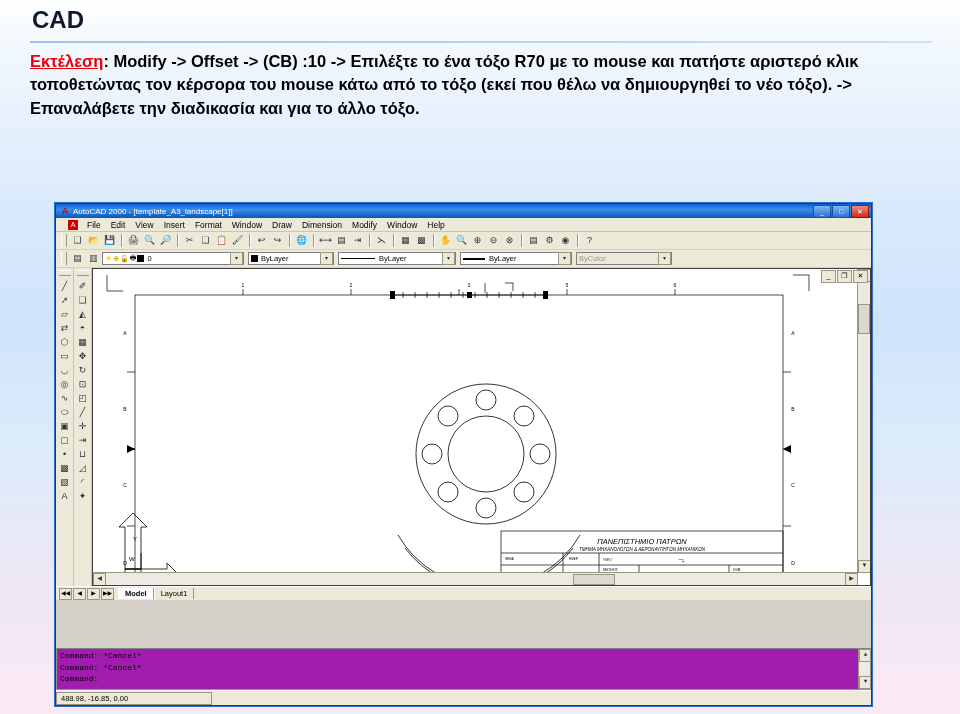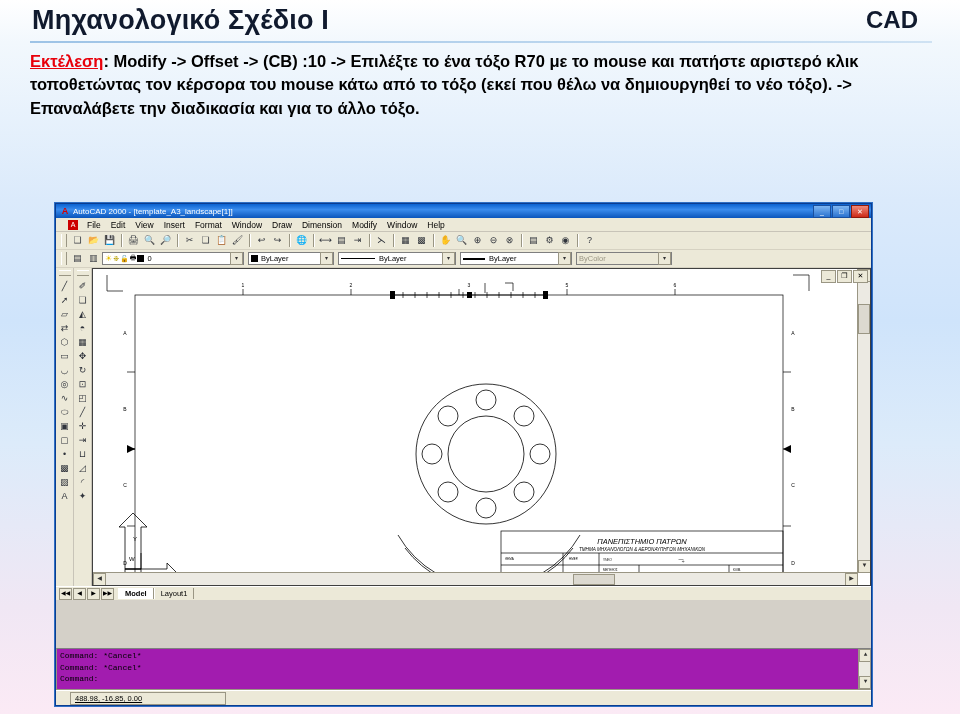--- a/index.html
+++ b/index.html
@@ -145,34 +145,33 @@
   .cmdwin{
     flex:0 0 38px;background:#a21caf;border:1px solid #9a9684;border-top:1px solid #808080;
     font-family:"Liberation Mono",monospace;font-size:8px;color:#000;
     padding:1px 3px;line-height:1.45;position:relative;overflow:hidden;margin-top:48px;
   }
   .cmdwin .cline{white-space:pre;}
   .cmdwin .csb{position:absolute;right:0;top:0;bottom:0;width:11px;background:#eceae3;border-left:1px solid #9a9684;}
   
   .statusbar{
     flex:0 0 14px;background:#ece9d8;display:flex;align-items:center;
-    border-top:1px solid #fff;font-size:7.5px;color:#000;padding:0 14px;text-decoration:underline;
+    border-top:1px solid #fff;font-size:7.5px;color:#000;padding:0 0;
   }
   .coords{
     width:150px;height:11px;line-height:11px;padding-left:4px;
     border:1px solid #9a9684;background:#ece9d8;margin-right:6px;
   }
   .sbtoggle{padding:0 3px;height:11px;line-height:11px;margin-right:2px;}
   .sbtoggle.boxed{border:1px solid #9a9684;}
 </style>
 </head>
 <body>
 
 <div id="slide-title">
-  <div class="main">Μηχανολογικό Σχέδιο  Ι</div>
   <div class="right">CAD</div>
 </div>
 <div id="title-rule"></div>
 
 <div id="slide-body">
   <p>
     <span class="red">Εκτέλεση</span><span>: Modify -&gt; Offset -&gt; (CB) :10 -&gt; Επιλέξτε το ένα τόξο R70 με το mouse και πατήστε αριστερό κλικ τοποθετώντας τον κέρσορα του mouse κάτω από το τόξο (εκεί που θέλω να δημιουργηθεί το νέο τόξο). -&gt; Επαναλάβετε την διαδικασία και για το άλλο τόξο.</span>
   </p>
 </div>
 

